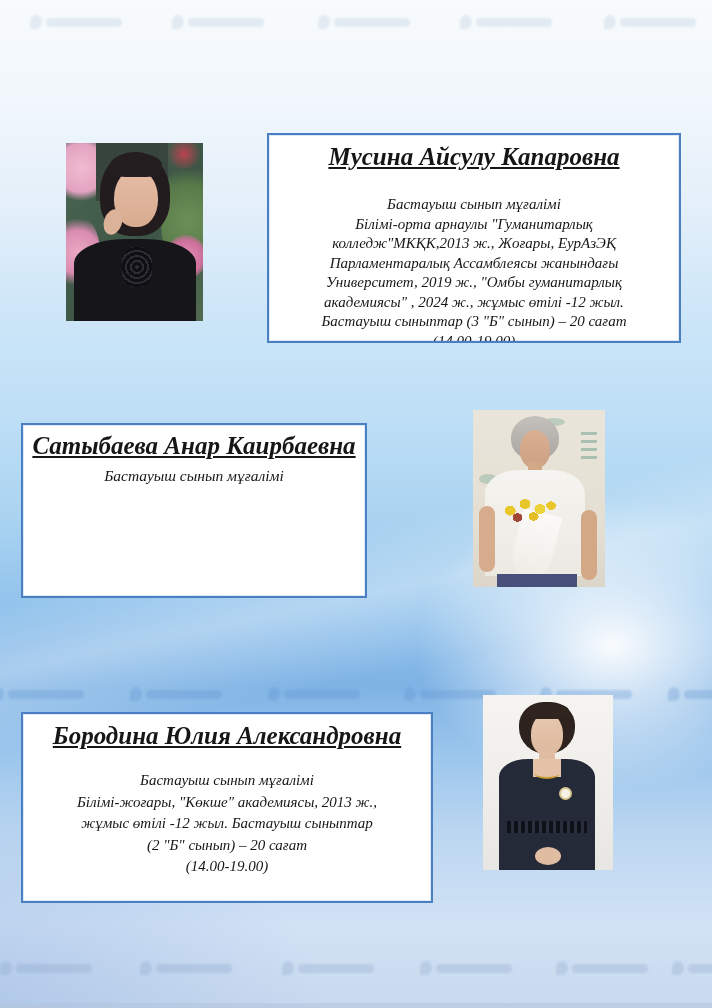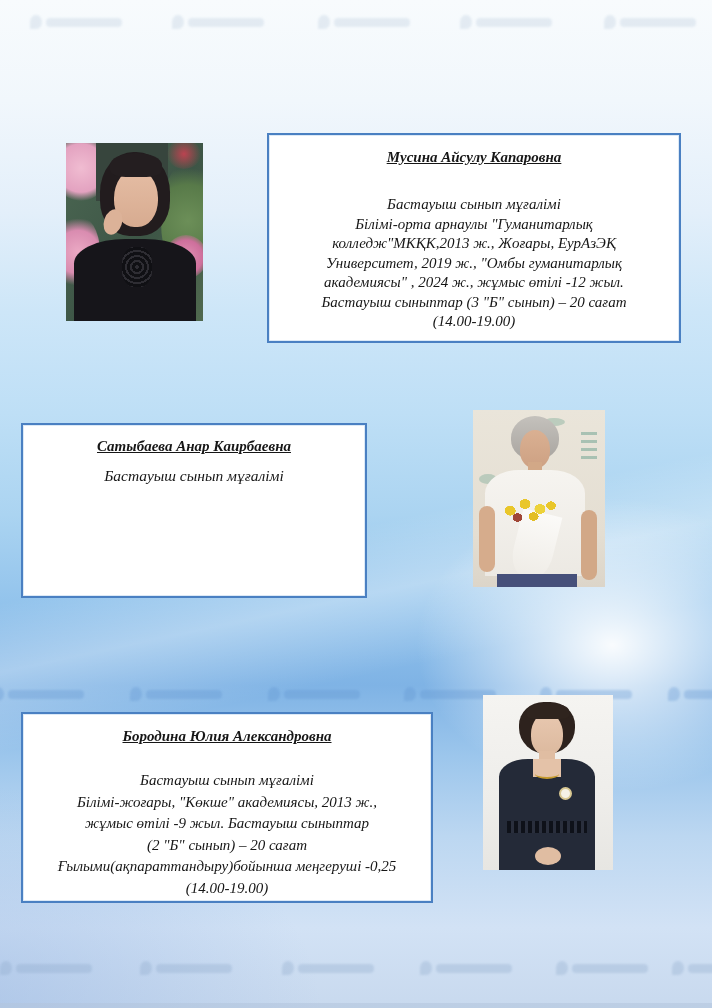--- a/index.html
+++ b/index.html
@@ -29,21 +29,21 @@
   .wm-bot{opacity:.30;}
   .bottom-edge{position:absolute;left:0;bottom:0;width:712px;height:5px;background:#b3c4dc;opacity:.55;}
   
   .card-box{
     position:absolute;background:#ffffff;border:2px solid #4a80c2;
     box-shadow:inset 0 0 0 1px #dce9f6;box-sizing:border-box;overflow:hidden;
     text-align:center;color:#161616;
   }
   .card-title{
     font-weight:bold;font-style:italic;text-decoration:underline;
-    font-size:15px;line-height:24px;
+    font-size:25px;line-height:24px;
   }
   .body-line{font-style:italic;white-space:nowrap;}
   .box1{left:267px;top:133px;width:414px;height:210px;padding:10px 8px 0 8px;}
   .box1 .card-title{margin-bottom:26px;}
   .box1 .body-line{font-size:15px;line-height:19.5px;}
   .box2{left:21px;top:423px;width:346px;height:175px;padding:9px 8px 0 8px;}
   .box2 .card-title{margin-bottom:7px;}
   .box2 .role-line{font-style:italic;font-size:15.5px;line-height:21px;margin-bottom:13px;white-space:nowrap;}
   .box2 .body-line{font-size:15.5px;line-height:21px;}
   .box3{left:21px;top:712px;width:412px;height:191px;padding:10px 8px 0 8px;}
@@ -193,20 +193,21 @@
     <div class="p1-lace"></div>
     <div class="p1-hand"></div>
   </div>
 
   <div class="card-box box1">
     <div class="card-title">Мусина Айсулу Капаровна</div>
     <div class="card-body">
       <div class="body-line">Бастауыш сынып мұғалімі</div>
       <div class="body-line">Білімі-орта арнаулы "Гуманитарлық</div>
       <div class="body-line">колледж"МКҚК,2013 ж., Жоғары, ЕурАзЭҚ</div>
+      <div class="body-line">Парламентаралық Ассамблеясы жанындағы</div>
       <div class="body-line">Университет, 2019 ж., "Омбы гуманитарлық</div>
       <div class="body-line">академиясы" , 2024 ж., жұмыс өтілі -12 жыл.</div>
       <div class="body-line">Бастауыш сыныптар (3 "Б" сынып) – 20 сағат</div>
       <div class="body-line">(14.00-19.00)</div>
     </div>
   </div>
 
   <div class="card-box box2">
     <div class="card-title">Сатыбаева Анар Каирбаевна</div>
     <div class="role-line">Бастауыш сынып мұғалімі</div>
@@ -226,23 +227,22 @@
     <div class="p2-wrap"></div>
     <div class="p2-flowers"></div>
     <div class="p2-pants"></div>
   </div>
 
   <div class="card-box box3">
     <div class="card-title">Бородина Юлия Александровна</div>
     <div class="card-body">
       <div class="body-line">Бастауыш сынып мұғалімі</div>
       <div class="body-line">Білімі-жоғары, "Көкше" академиясы, 2013 ж.,</div>
-      <div class="body-line">жұмыс өтілі -9 жыл. Бастауыш сыныптар</div>
+      <div class="body-line">жұмыс өтілі -12 жыл. Бастауыш сыныптар</div>
       <div class="body-line">(2 "Б" сынып) – 20 сағат</div>
-      <div class="body-line">Ғылыми(ақпараттандыру)бойынша меңгеруші -0,25</div>
       <div class="body-line">(14.00-19.00)</div>
     </div>
   </div>
 
   <div class="photo photo3">
     <div class="p3-hair"></div>
     <div class="p3-face"></div>
     <div class="p3-bangs"></div>
     <div class="p3-neck"></div>
     <div class="p3-dress"></div>

